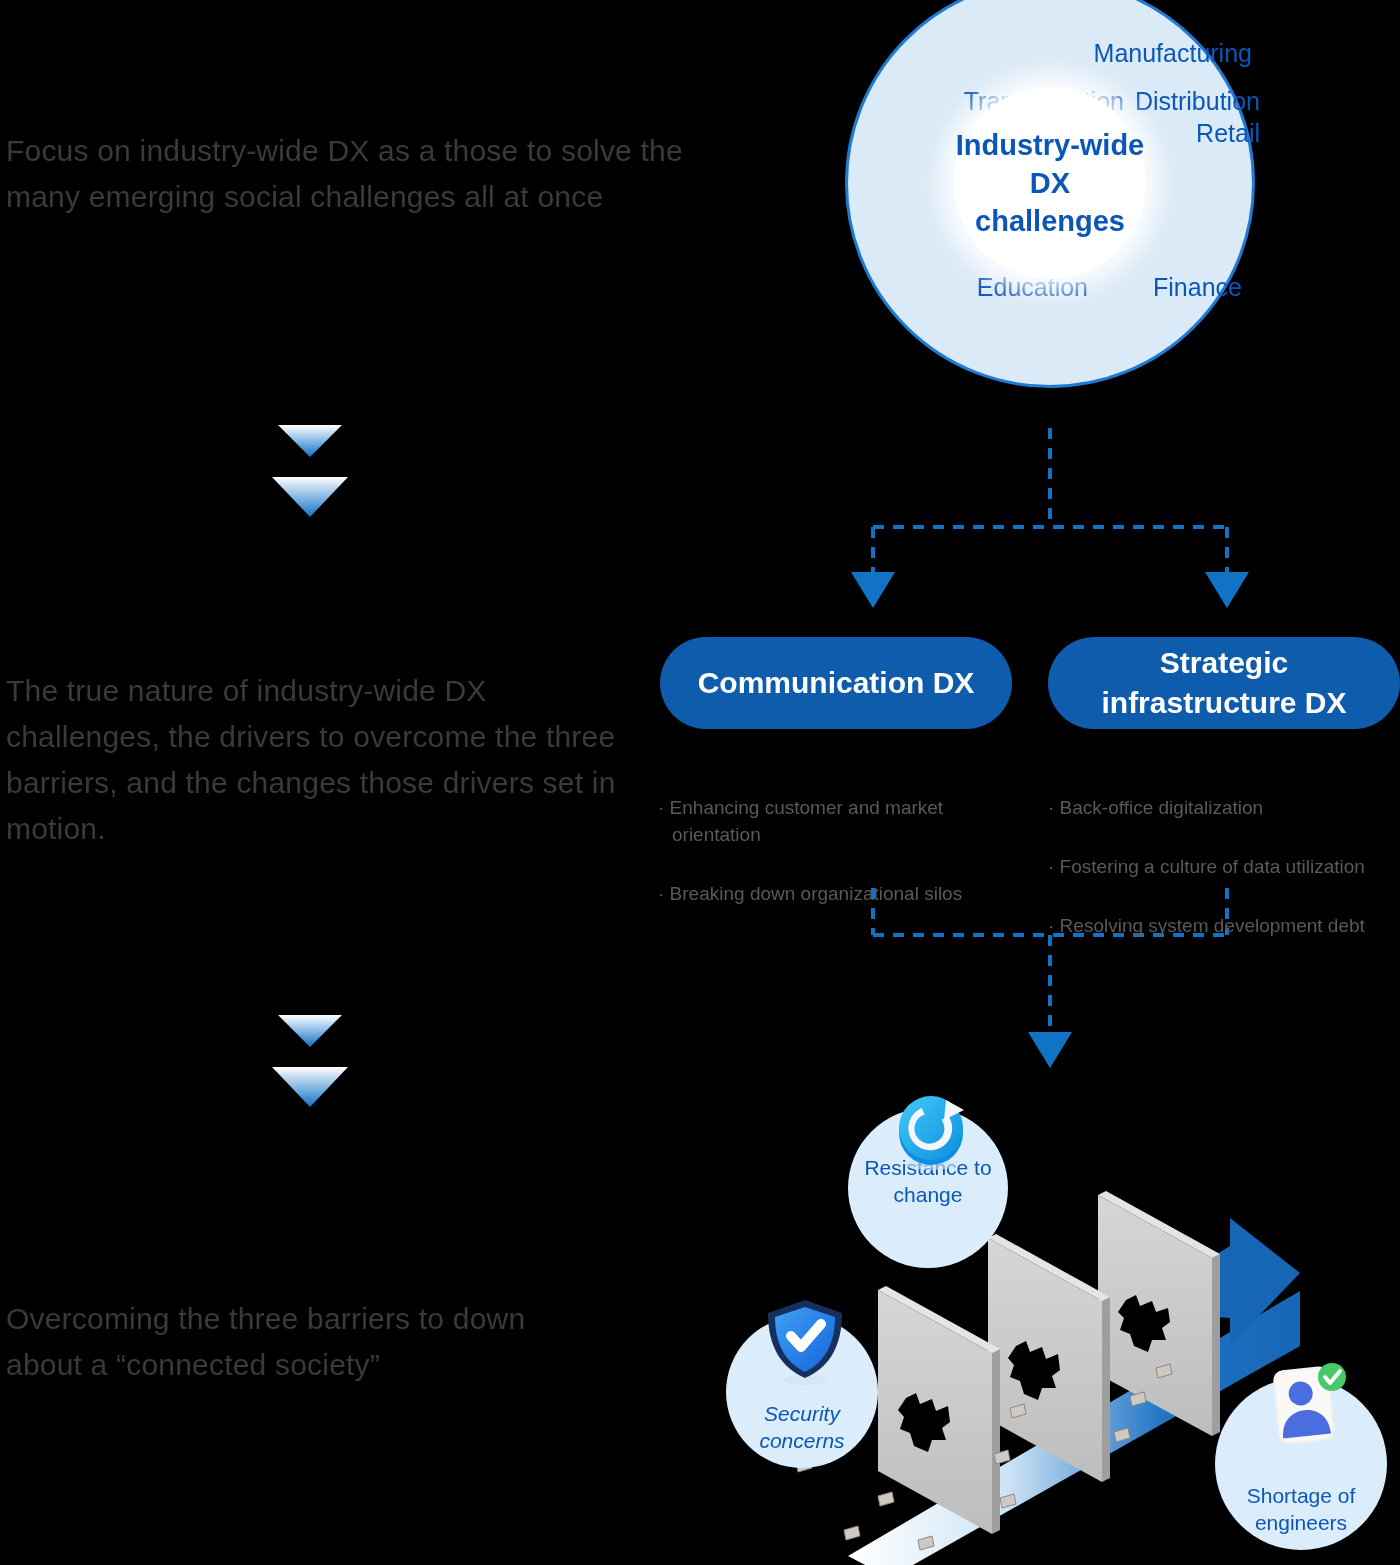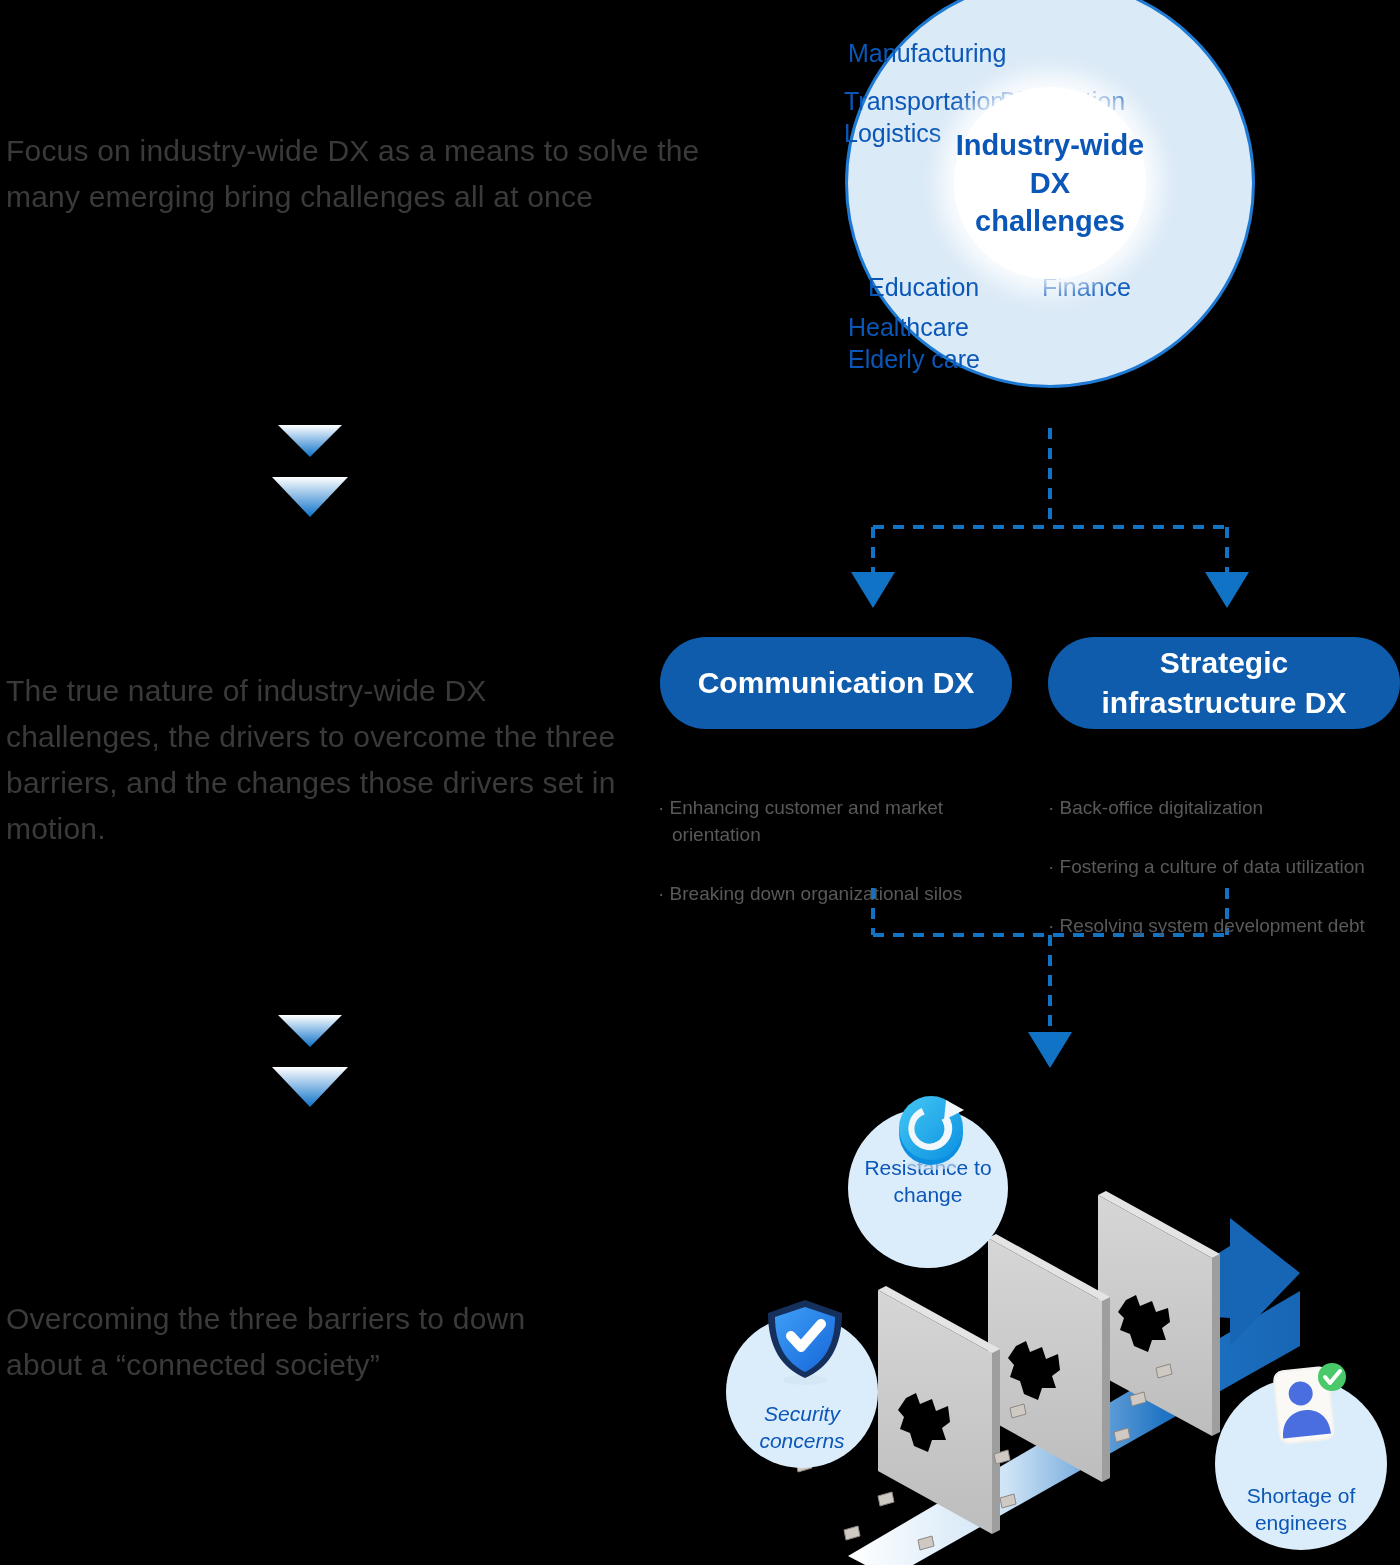--- a/index.html
+++ b/index.html
@@ -41,21 +41,21 @@
     background:#fff;
     display:flex;align-items:center;justify-content:flex-start;
     box-shadow:0 0 22px 14px rgba(255,255,255,.85);
   }
   #circle-inner .core-label{
     color:#0b57b8;font-weight:700;font-size:29px;line-height:38px;
     text-align:center;white-space:pre-line;
   }
   .sector{
     position:absolute;color:#0b57b8;font-size:25px;line-height:32px;
-    text-align:left;white-space:pre-line;font-weight:400;
+    text-align:right;white-space:pre-line;font-weight:400;
   }
   #sector-manufacturing{left:0;right:0;top:56px;}
   #sector-transport{left:-4px;top:104px;width:280px;}
   #sector-distribution{right:-8px;top:104px;width:260px;}
   #sector-education{left:20px;top:290px;width:220px;}
   #sector-finance{right:10px;top:290px;width:200px;}
   #sector-healthcare{left:0;right:0;top:330px;}
 
   
   .connector-svg{position:absolute;left:0;top:0;pointer-events:none;}
@@ -100,21 +100,21 @@
   .bubble-icon{position:absolute;}
   #icon-resistance{left:186px;top:8px;width:90px;height:90px;}
   #icon-security{left:64px;top:218px;width:82px;height:92px;}
   #icon-shortage{left:562px;top:282px;width:88px;height:92px;}
 </style>
 </head>
 <body>
 
 <div class="stage">
 
-  <div class="note" id="note-1">Focus on industry-wide DX as a means to solve the many emerging bring challenges all at once</div>
+  <div class="note" id="note-1">Focus on industry-wide DX as a those to solve the many emerging social challenges all at once</div>
   <div class="note" id="note-2">The true nature of industry-wide DX challenges, the drivers to overcome the three barriers, and the changes those drivers set in motion.</div>
   <div class="note" id="note-3">Overcoming the three barriers to down about a “connected society”</div>
 
   <div class="chev-group" id="chev-top">
     <svg width="120" height="120" viewBox="0 0 120 120" aria-hidden="true">
       <defs>
         <linearGradient id="chevGradA" x1="0" y1="0" x2="0" y2="1">
           <stop offset="0%" stop-color="#ffffff"></stop>
           <stop offset="100%" stop-color="#0f72c9"></stop>
         </linearGradient>
@@ -132,22 +132,20 @@
   </div>
 
   <div id="circle-diagram">
     <div class="sector" id="sector-manufacturing">Manufacturing</div>
     <div class="sector" id="sector-transport">Transportation
 Logistics</div>
     <div class="sector" id="sector-distribution">Distribution
 Retail</div>
     <div class="sector" id="sector-education">Education</div>
     <div class="sector" id="sector-finance">Finance</div>
-    <div class="sector" id="sector-healthcare">Healthcare
-Elderly care</div>
 
     <div id="circle-inner">
       <div class="core-label">Industry-wide
 DX challenges</div>
     </div>
   </div>
 
   <svg class="connector-svg" width="1400" height="1565">
     <g stroke="#1073c6" stroke-width="4" fill="none" stroke-dasharray="11 9">
 

